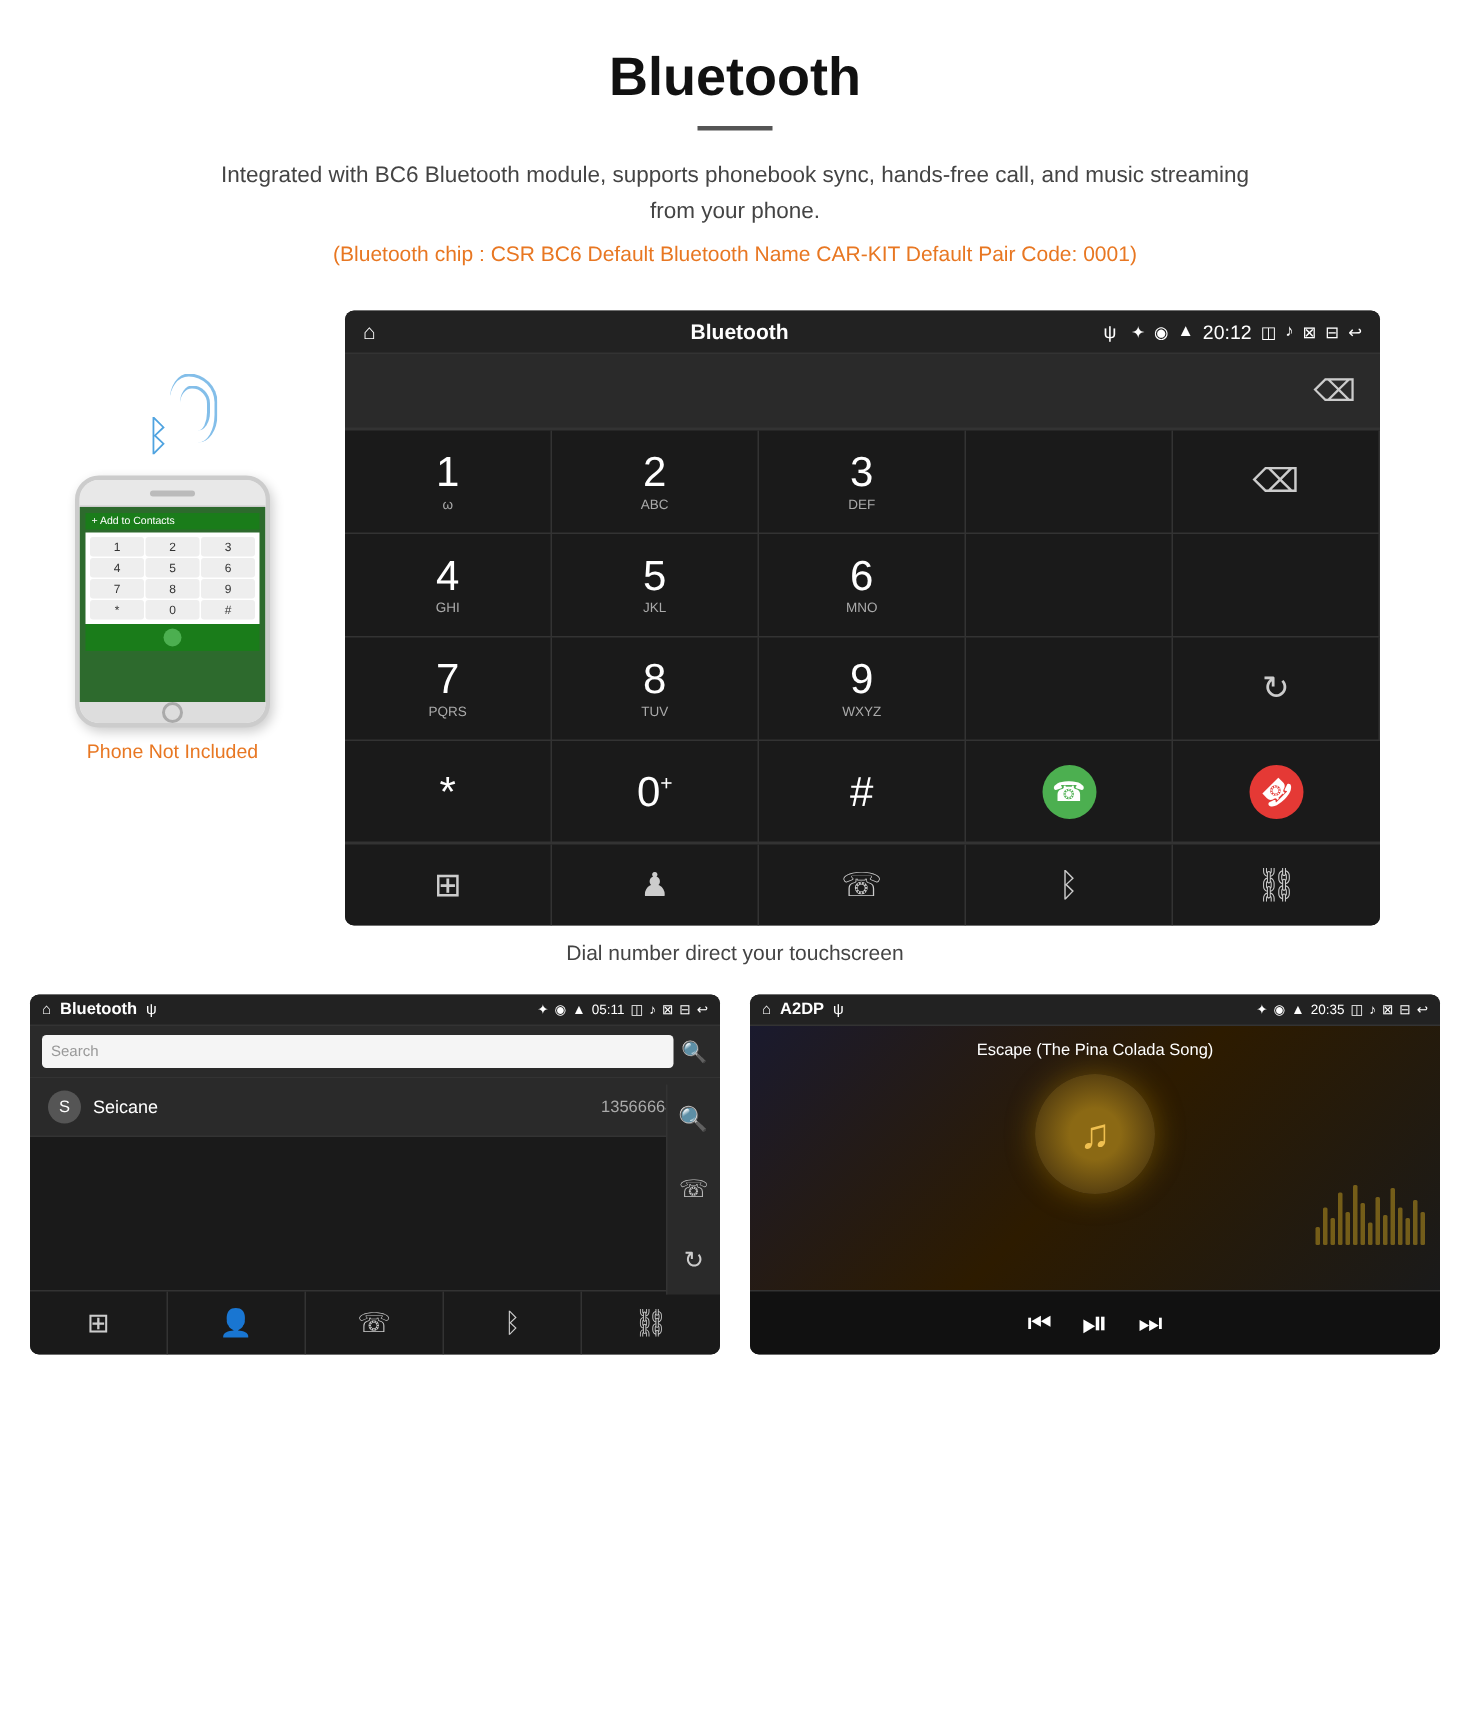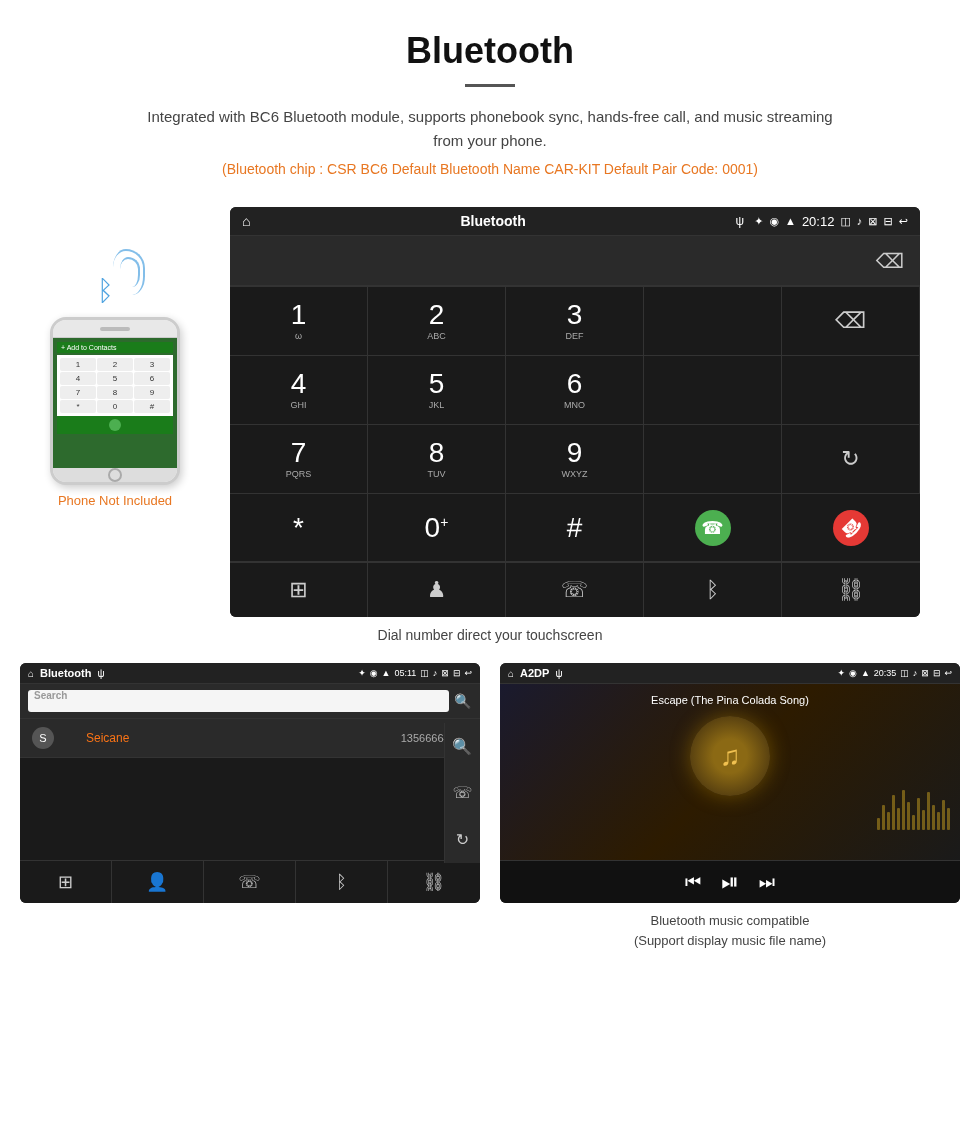--- a/index.html
+++ b/index.html
@@ -318,22 +318,22 @@
       align-items: center;
       gap: 6px;
       border-bottom: 1px solid #333;
     }
     .search-bar {
       flex: 1;
       background: #f5f5f5;
       border-radius: 3px;
       height: 22px;
       display: flex;
+      align-items: center;
       padding: 0 6px;
-      font-weight: bold;
     }
     .search-placeholder { font-size: 10px; color: #999; }
     .search-icon-btn { color: #ccc; font-size: 14px; }
 
     .phonebook-contact {
       background: #2a2a2a;
       padding: 8px 12px;
       display: flex;
       align-items: center;
       gap: 8px;
@@ -341,21 +341,21 @@
       color: #fff;
     }
     .contact-initial {
       width: 22px; height: 22px;
       background: #555;
       border-radius: 50%;
       display: flex; align-items: center; justify-content: center;
       font-size: 11px;
       color: #fff;
     }
-    .contact-name { font-size: 12px; color: #f97316; margin-left: 24px; }
+    .contact-name { font-size: 12px; color: #ffffff; }
     .contact-number { font-size: 11px; color: #aaa; margin-left: auto; }
     .panel-screen { position: relative; }
     .pb-toolbar {
       display: grid;
       grid-template-columns: repeat(5, 1fr);
       background: #1a1a1a;
       border-top: 1px solid #333;
       margin-top: auto;
     }
     .pb-tool-cell {
@@ -726,19 +726,15 @@
           </div>
         </div>
 
         <div class="music-controls">
           <span class="music-btn">⏮</span>
           <span class="music-play-btn">⏯</span>
           <span class="music-btn">⏭</span>
         </div>
       </div>
     </div>
-    <p class="panel-caption">
-      <span>Bluetooth music compatible</span><br>
-      <span>(Support display music file name)</span>
-    </p>
   </div>
 
 </div>
 
 </body></html>

